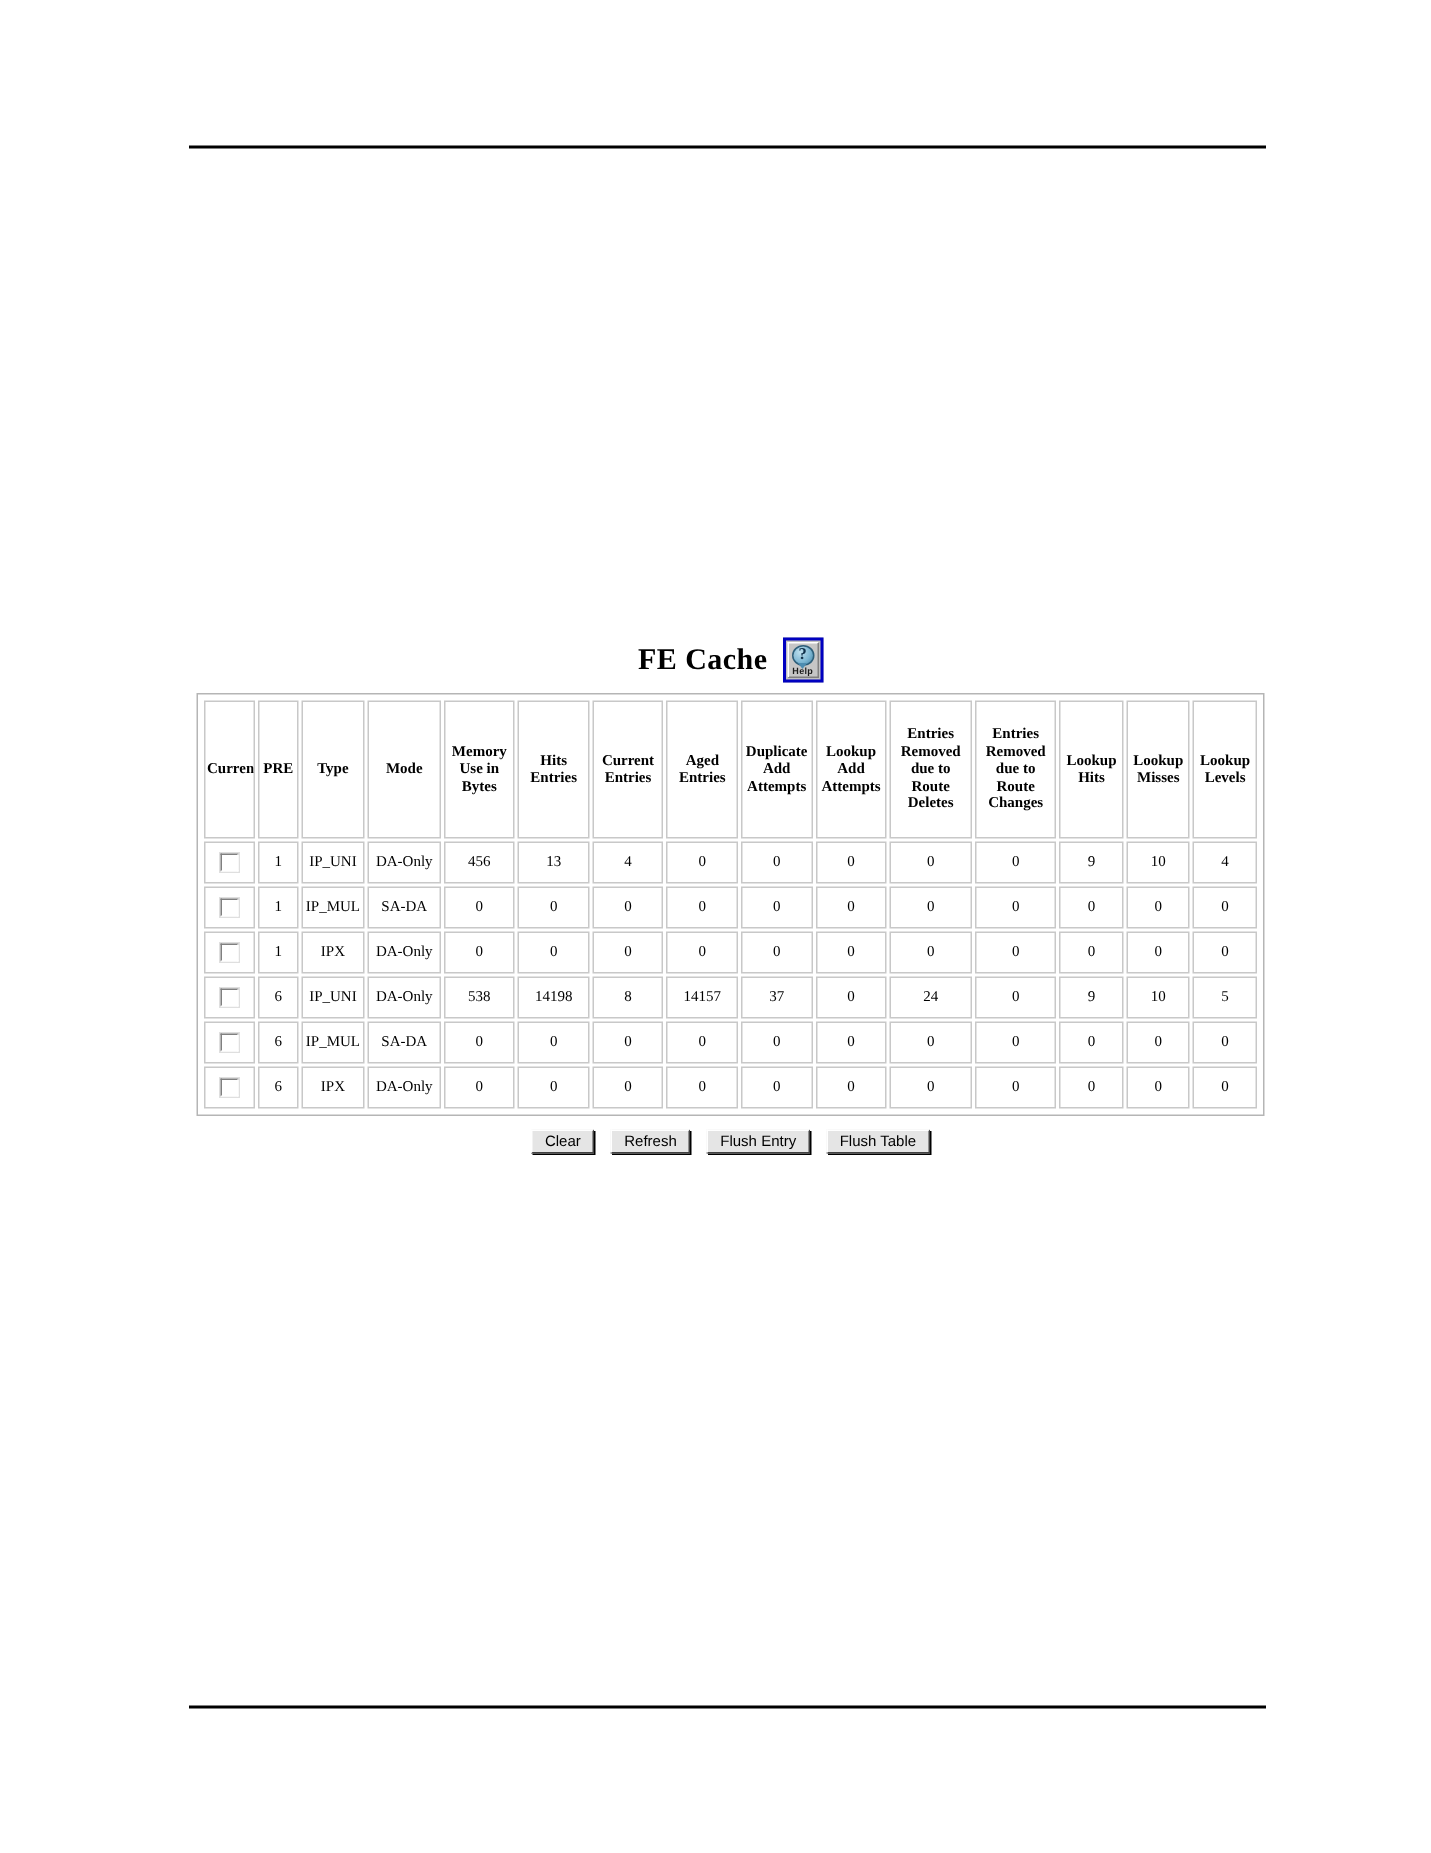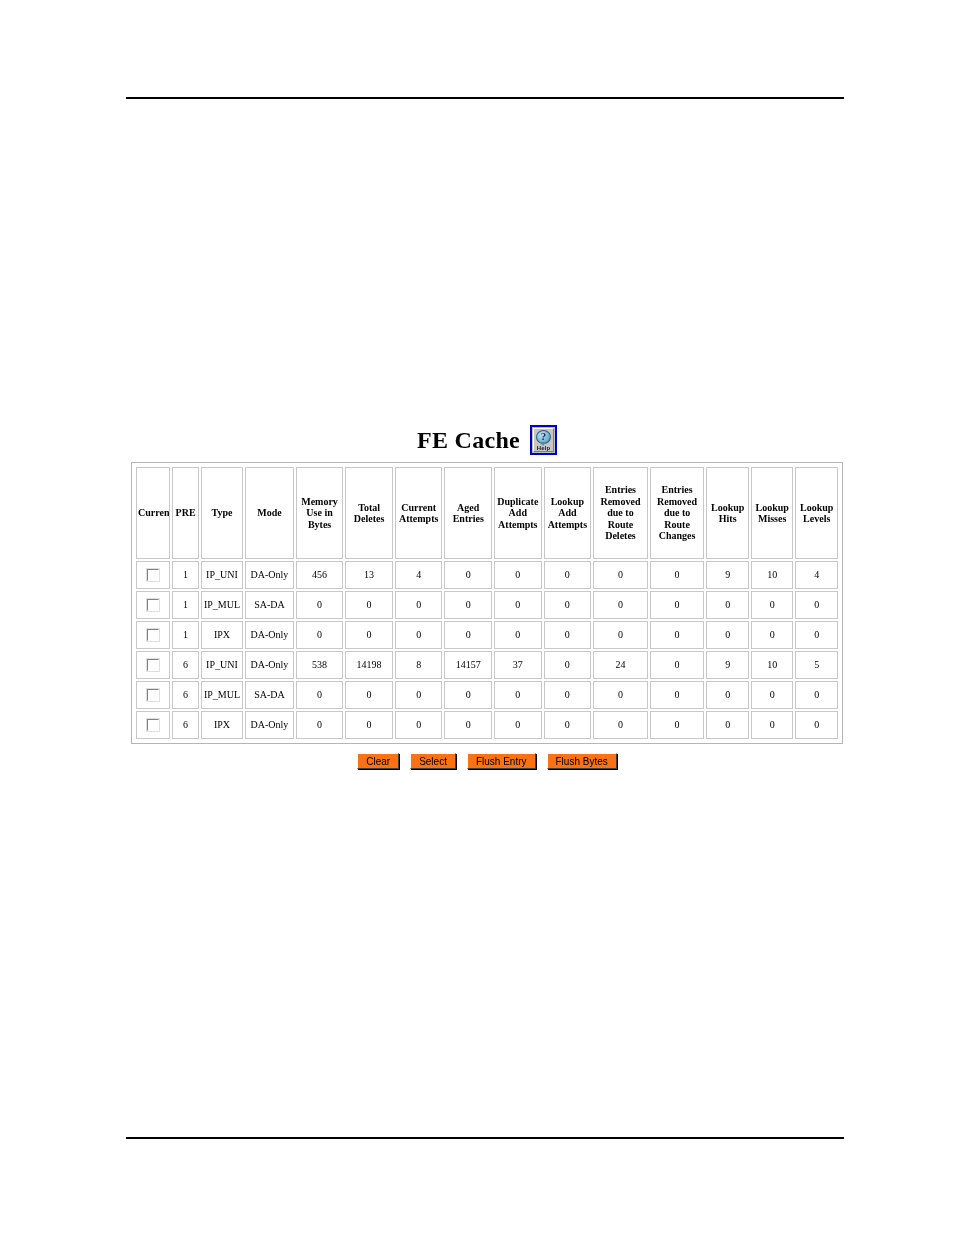--- a/index.html
+++ b/index.html
@@ -38,21 +38,21 @@
   
   .title-row {
     display: flex;
     align-items: center;
     justify-content: center;
     gap: 10px;
     height: 44px;
   }
   .page-title {
     font-family: "Liberation Serif", serif;
-    font-size: 24px;
+    font-size: 20px;
     font-weight: bold;
     letter-spacing: 0.3px;
     color: #000;
     white-space: nowrap;
   }
 
   
   .help-btn {
     width: 27px;
     height: 30px;
@@ -184,21 +184,21 @@
     display: flex;
     justify-content: center;
     align-items: center;
     gap: 11px;
     margin-top: 9px;
   }
   .win-button {
     font-family: "Liberation Sans", sans-serif;
     font-size: 10px;
     color: #000000;
-    background: #f97316;
+    background: #e5e5e5;
     border-top: 1px solid #ffffff;
     border-left: 1px solid #ffffff;
     border-right: 1px solid #404040;
     border-bottom: 1px solid #404040;
     box-shadow: 1px 1px 0 0 #000000;
     padding: 2px 8px;
     min-width: 34px;
     height: 16px;
     line-height: 12px;
     box-sizing: border-box;
@@ -246,22 +246,22 @@
           <col class="col-lookup">
           <col class="col-lookup">
       </colgroup>
       <thead>
         <tr>
           <th>Current</th>
           <th>PRE</th>
           <th>Type</th>
           <th>Mode</th>
           <th>Memory Use in Bytes</th>
-          <th>Total Deletes</th>
-          <th>Current Attempts</th>
+          <th>Hits Entries</th>
+          <th>Current Entries</th>
           <th>Aged Entries</th>
           <th>Duplicate Add Attempts</th>
           <th>Lookup Add Attempts</th>
           <th>Entries Removed due to Route Deletes</th>
           <th>Entries Removed due to Route Changes</th>
           <th>Lookup Hits</th>
           <th>Lookup Misses</th>
           <th>Lookup Levels</th>
         </tr>
       </thead>
@@ -367,18 +367,18 @@
             <td>0</td>
             <td>0</td>
             <td>0</td>
           </tr>
         </tbody>
     </table>
   </div>
 
   <div class="button-bar" id="button-bar">
       <div class="win-button">Clear</div>
-      <div class="win-button">Select</div>
+      <div class="win-button">Refresh</div>
       <div class="win-button">Flush Entry</div>
-      <div class="win-button">Flush Bytes</div>
+      <div class="win-button">Flush Table</div>
     </div>
 
 </div>
 
 </body></html>

